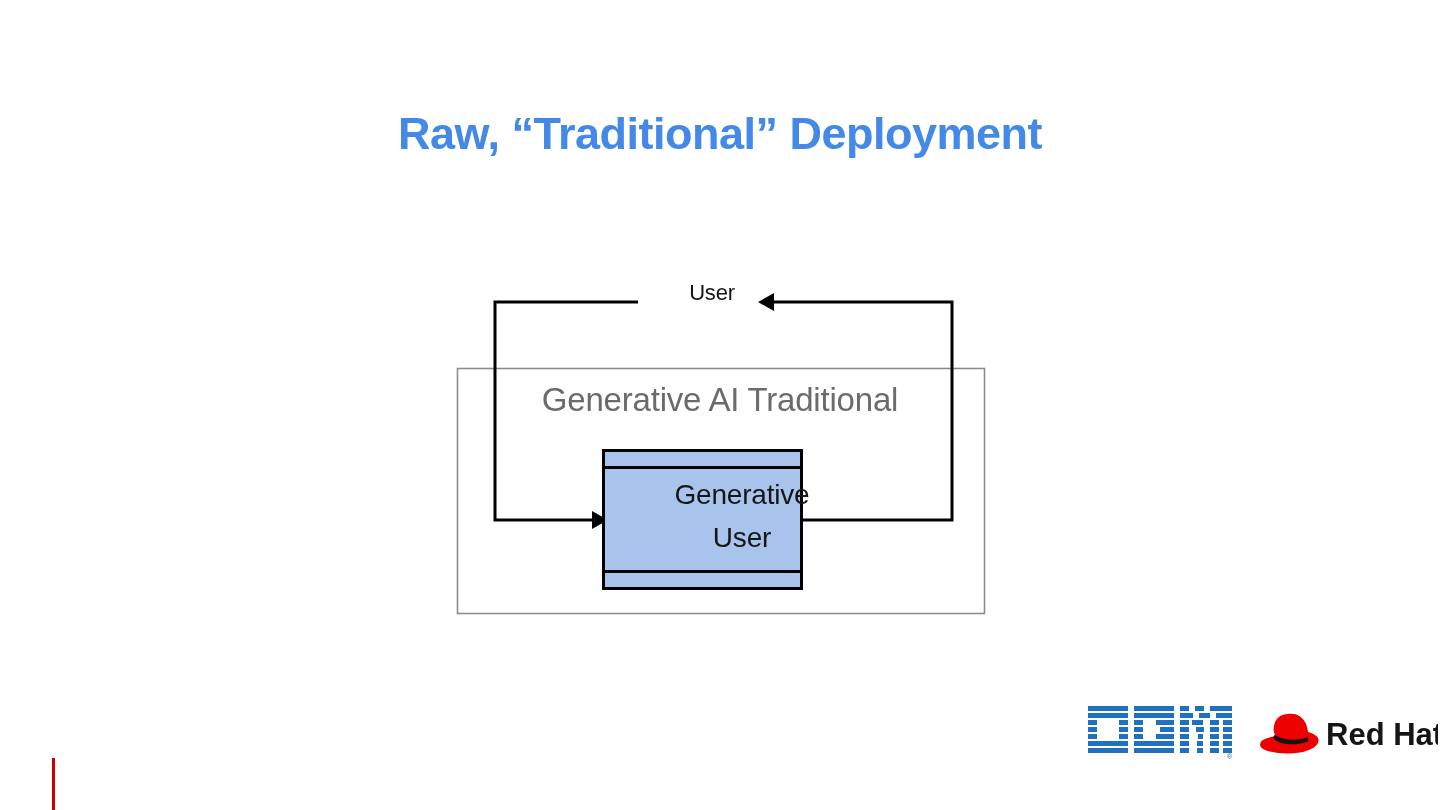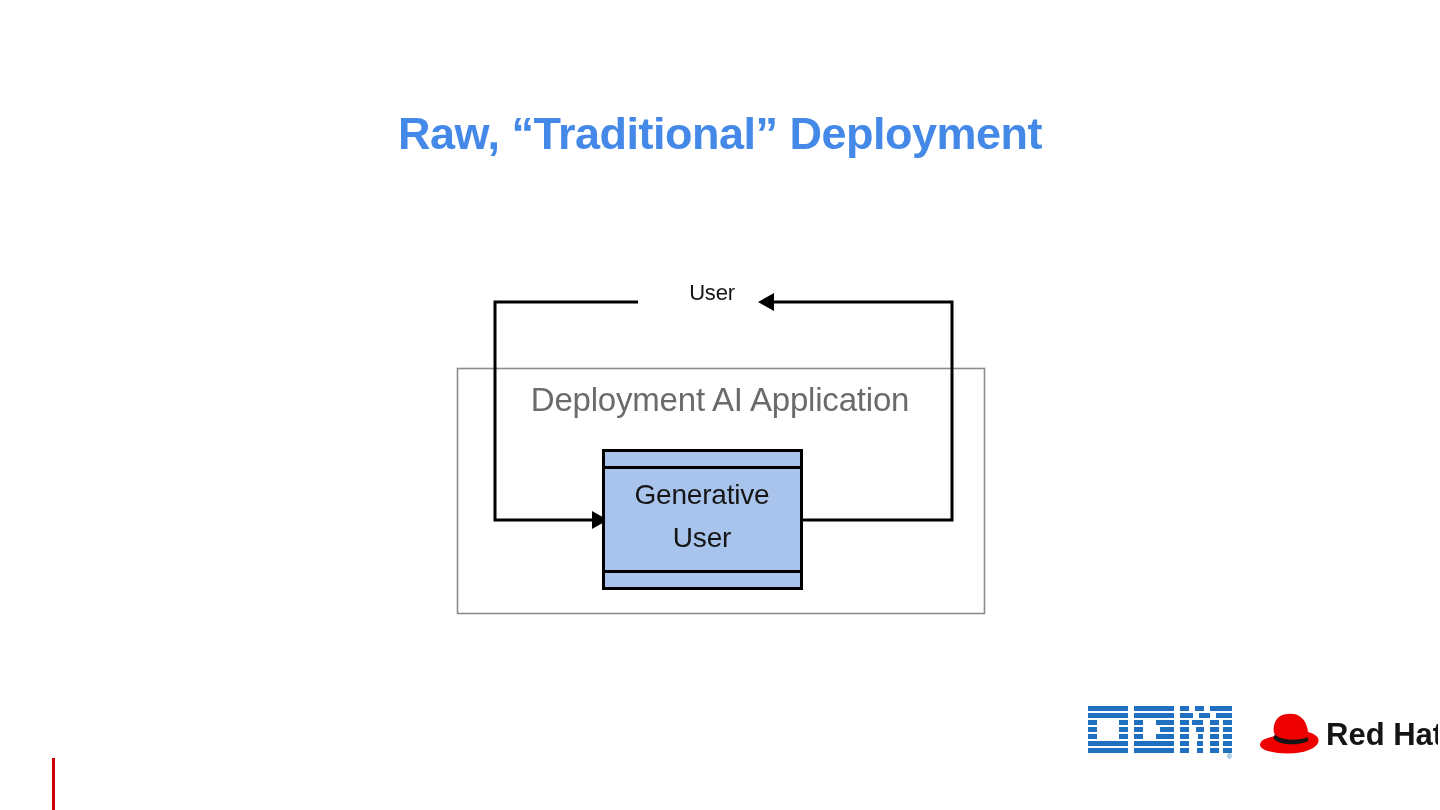--- a/index.html
+++ b/index.html
@@ -74,20 +74,21 @@
 
   .model-label {
     left: 603px;
     top: 473px;
     width: 198px;
     text-align: center;
     font-size: 28px;
     line-height: 43px;
     color: #161616;
     letter-spacing: -0.2px;
+    padding-left: 40px;
   }
 
   
   .red-accent {
     position: absolute;
     left: 52px;
     top: 758px;
     width: 3px;
     height: 52px;
     background: #cc0000;
@@ -135,21 +136,21 @@
       <g>
         <rect x="163.5" y="175.5" width="198" height="138" fill="#a9c4ec" stroke="#000000" stroke-width="3"></rect>
         <line x1="163.5" y1="192.5" x2="361.5" y2="192.5" stroke="#000000" stroke-width="3"></line>
         <line x1="163.5" y1="296.5" x2="361.5" y2="296.5" stroke="#000000" stroke-width="3"></line>
       </g>
     </svg>
   </div>
 
   <div class="diagram-label user-label">User</div>
 
-  <div class="diagram-label app-label">Deployment AI Application</div>
+  <div class="diagram-label app-label">Generative AI Traditional</div>
 
   <div class="diagram-label model-label">
     <div>Generative</div>
     <div>User</div>
   </div>
 
   <div class="red-accent"></div>
 
   <div class="logo-row">
 

